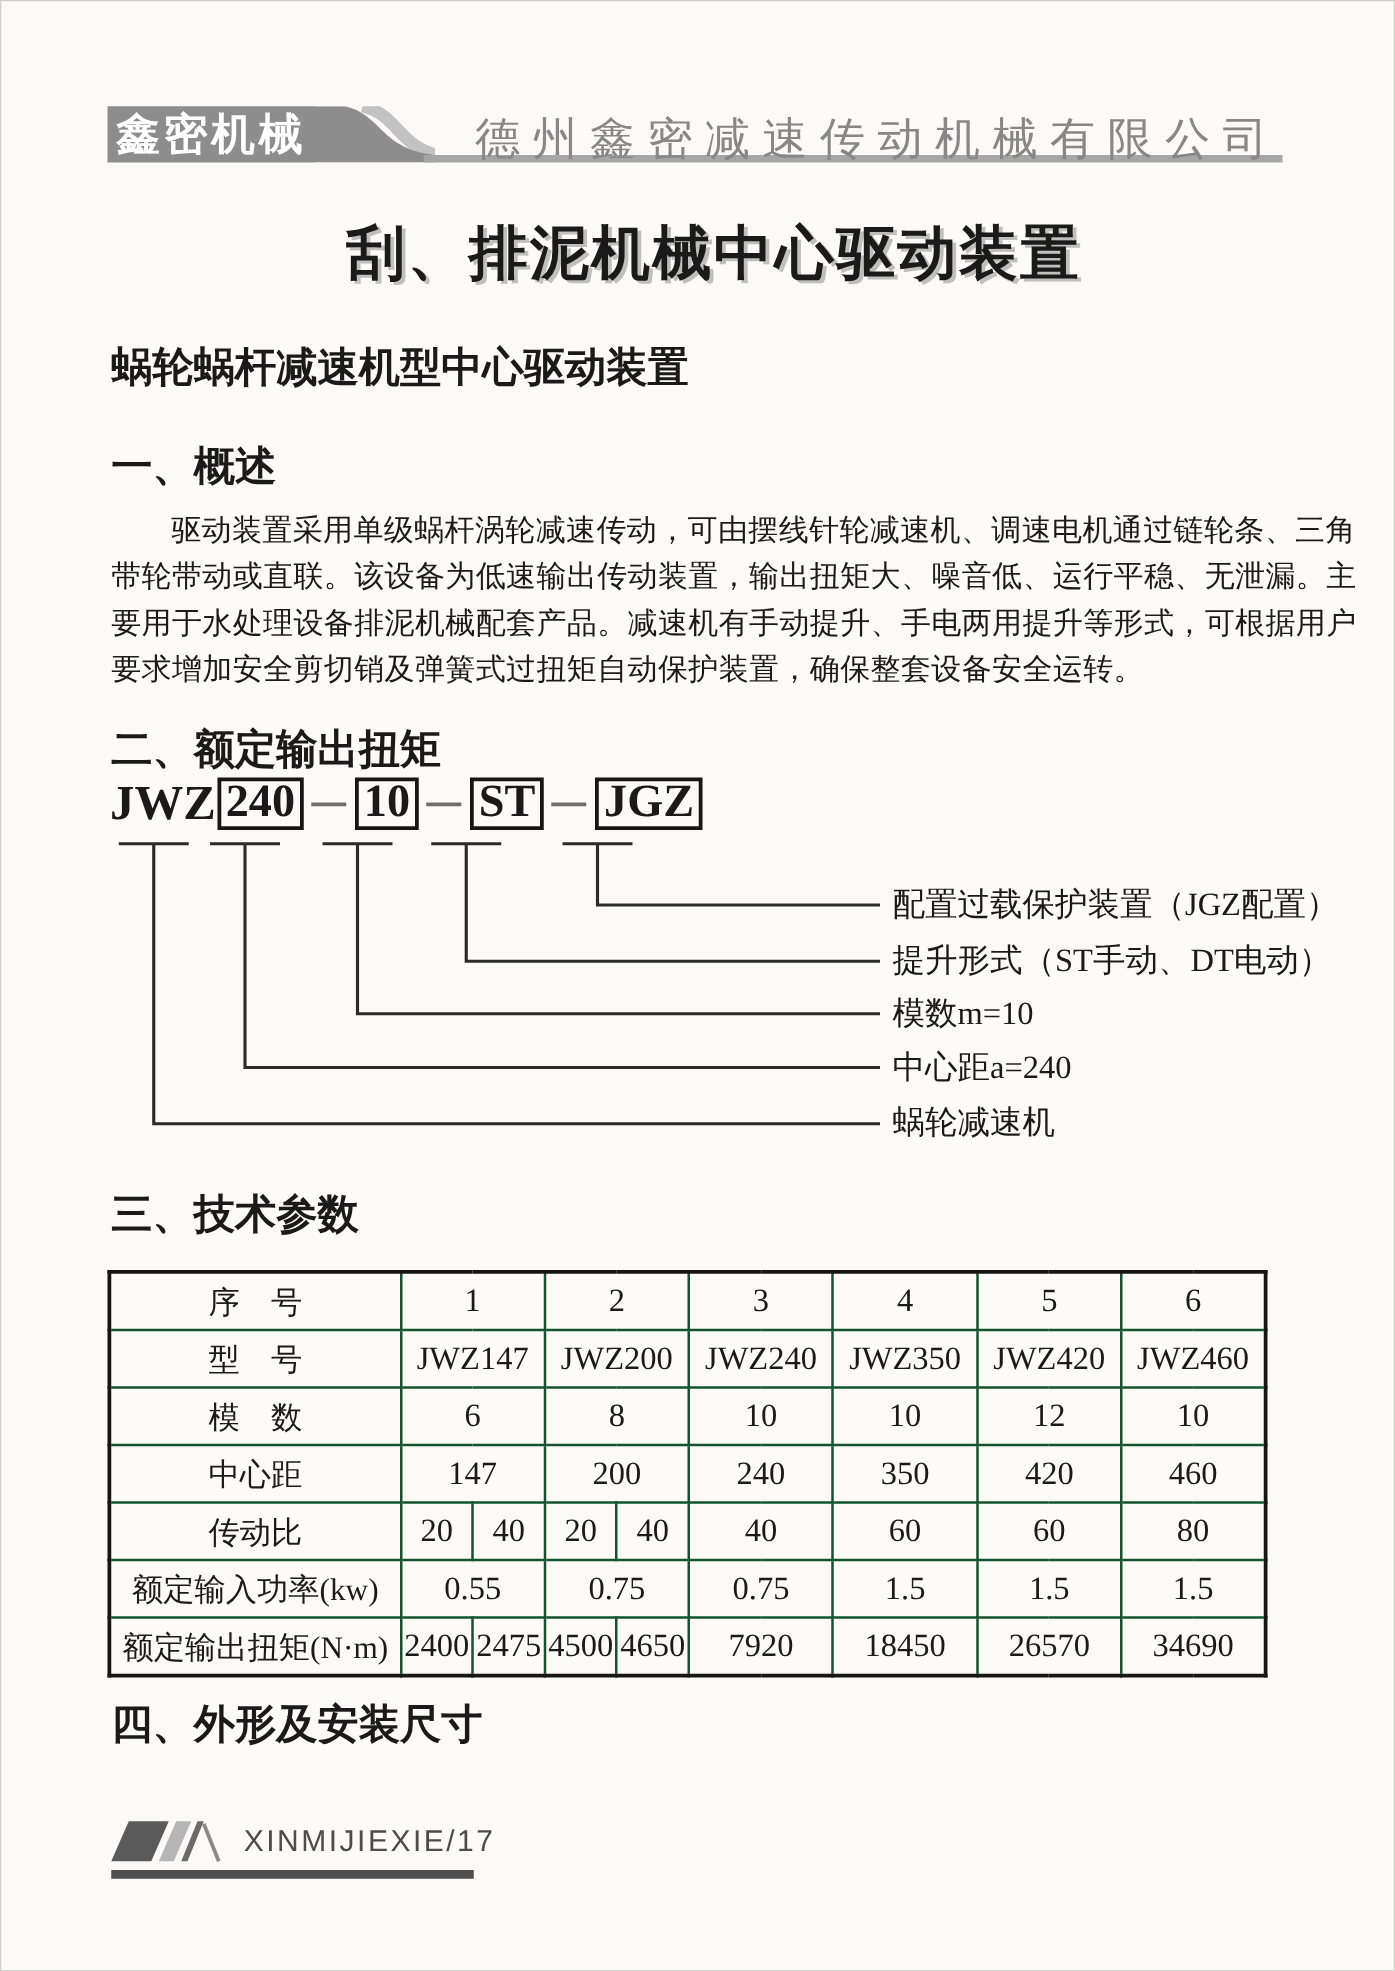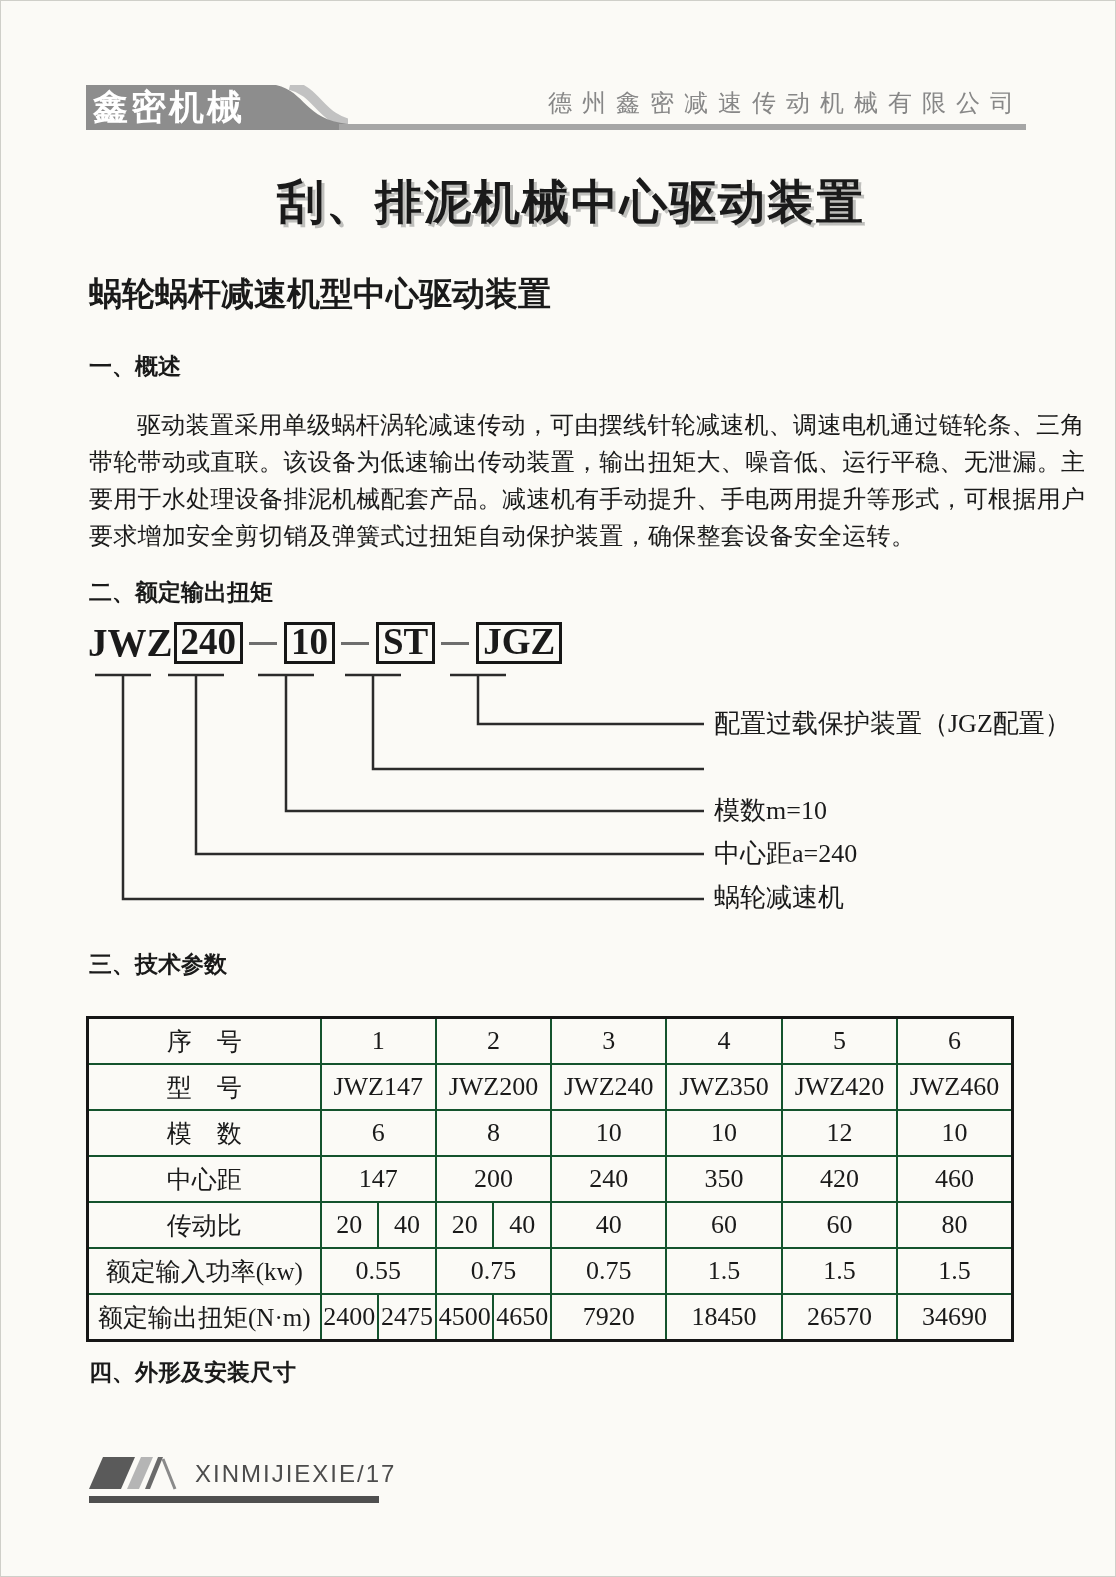--- a/index.html
+++ b/index.html
@@ -23,35 +23,35 @@
     color:#ffffff;font-family:"Liberation Sans", sans-serif;
     font-weight:bold;font-size:35px;letter-spacing:3px;white-space:nowrap;
   }
   .swoosh{position:absolute;left:251px;top:84px;}
   .header-bar{
     position:absolute;left:338px;top:123px;width:687px;height:6px;background:#a6a6a6;
   }
   .company-name{
     position:absolute;right:91px;top:86px;
     font-family:Liberation Serif, serif;
-    font-size:24px;color:#878787;letter-spacing:10px;white-space:nowrap;
+    font-size:36px;color:#878787;letter-spacing:10px;white-space:nowrap;
   }
   
   .main-title{
     position:absolute;left:0;right:0;top:170px;text-align:center;padding-left:26px;
     font-size:47px;font-weight:bold;letter-spacing:2px;
     text-shadow:3px 3px 0 #bfbfbc;white-space:nowrap;
   }
   .subtitle{
     position:absolute;left:88px;top:271px;
     font-size:33px;font-weight:bold;white-space:nowrap;
   }
   .sec-heading{
     position:absolute;left:88px;
-    font-size:23px;font-weight:bold;white-space:nowrap;
+    font-size:33px;font-weight:bold;white-space:nowrap;
   }
   #h1{top:350px;}
   #h2{top:576px;}
   #h3{top:948px;}
   #h4{top:1356px;}
   
   .para{position:absolute;left:88px;top:406px;width:944px;}
   .para-line{
     font-size:24px;line-height:37px;white-space:nowrap;
     letter-spacing:0.3px;
@@ -150,20 +150,21 @@
 
       <path d="M172,11 H228 M200,11 V147 H618"></path>
 
       <path d="M259,11 H315 M287,11 V105 H618"></path>
 
       <path d="M364,11 H420 M392,11 V60 H618"></path>
     </g>
   </svg>
 
   <div id="co0" class="callout-label">配置过载保护装置（JGZ配置）</div>
+  <div id="co1" class="callout-label">提升形式（ST手动、DT电动）</div>
   <div id="co2" class="callout-label">模数m=10</div>
   <div id="co3" class="callout-label">中心距a=240</div>
   <div id="co4" class="callout-label">蜗轮减速机</div>
 
   <div id="h3" class="sec-heading">三、技术参数</div>
 
   <table class="spec-table">
     <colgroup>
       <col style="width:233px">
       <col span="12" style="width:57.66px">

